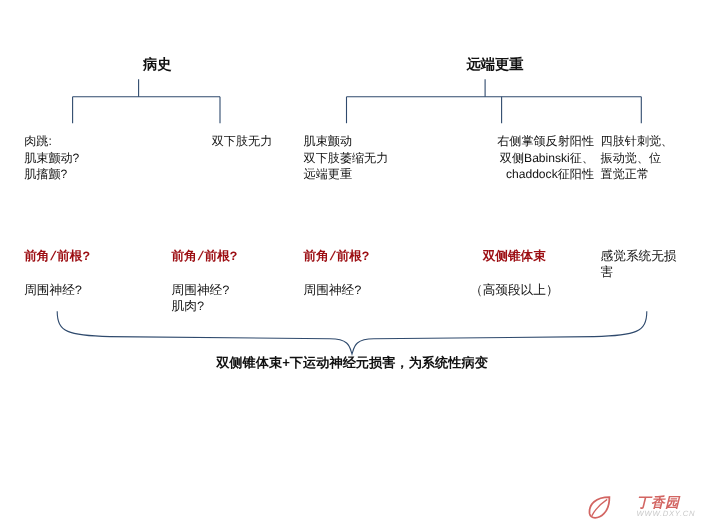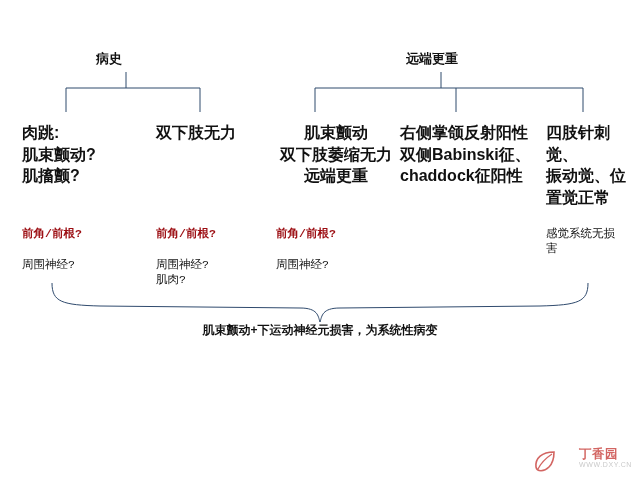--- a/index.html
+++ b/index.html
@@ -28,30 +28,30 @@
     width: 640px;
     height: 480px;
     pointer-events: none;
   }
   .node {
     position: absolute;
     color: #1a1a1a;
     font-size: 11.5px;
     line-height: 1.32;
     white-space: pre-line;
-    text-align: left;
+    text-align: right;
   }
   .root-label {
     font-size: 13px;
     font-weight: bold;
     color: #111;
   }
   .col-head {
-    font-size: 16px;
-    font-weight: bold;
+    font-size: 11px;
+    font-weight: normal;
     color: #111;
     text-align: center;
     line-height: 1.35;
   }
   .concl {
     font-size: 11.5px;
     line-height: 1.35;
     text-align: center;
     color: #111;
     font-family: Liberation Mono, monospace;
@@ -68,22 +68,24 @@
     font-size: 12px;
     color: #111;
     text-align: center;
     font-weight: bold;
   }
   .watermark {
     position: absolute;
     right: 8px;
     bottom: 6px;
     display: flex;
+    align-items: center;
     gap: 21px;
     opacity: 0.75;
+    font-style: italic;
   }
   .wm-leaf {
     width: 26px;
     height: 26px;
     position: relative;
   }
   .wm-text {
     display: flex;
     flex-direction: column;
     line-height: 1.05;
@@ -127,48 +129,52 @@
   <div class="node root-label" style="left:406px; top:50px; width:70px;">远端更重</div>
 
   <div class="node col-head" style="left:22px; top:122px; width:92px; text-align:left;">肉跳:
 肌束颤动?
 肌搐颤?</div>
   <div class="node concl" style="left:22px; top:210px; width:110px; text-align:left;">
     <span class="red">前角/前根?</span><br>
     <span class="blk">周围神经?</span>
   </div>
 
-  <div class="node col-head" style="left:156px; top:122px; width:100px; text-align:left;">双下肢无力</div>
+  <div class="node col-head" style="left:170px; top:122px; width:100px; text-align:center;">双下肢无力</div>
   <div class="node concl" style="left:156px; top:210px; width:110px; text-align:left;">
     <span class="red">前角/前根?</span><br>
     <span class="blk">周围神经?
 肌肉?</span>
   </div>
 
-  <div class="node col-head" style="left:276px; top:122px; width:120px; text-align:center;">肌束颤动
+  <div class="node col-head" style="left:276px; top:122px; width:120px; text-align:left;">肌束颤动
 双下肢萎缩无力
 远端更重</div>
   <div class="node concl" style="left:276px; top:210px; width:115px; text-align:left;">
     <span class="red">前角/前根?</span><br>
     <span class="blk">周围神经?</span>
   </div>
 
-  <div class="node col-head" style="left:400px; top:122px; width:140px; text-align:left;">右侧掌颌反射阳性
+  <div class="node col-head" style="left:400px; top:122px; width:140px; text-align:right;">右侧掌颌反射阳性
 双侧Babinski征、
 chaddock征阳性</div>
+  <div class="node concl" style="left:400px; top:210px; width:135px; text-align:center;">
+    <span class="red">双侧锥体束</span><br>
+    <span class="blk">（高颈段以上）</span>
+  </div>
 
   <div class="node concl" style="left:546px; top:210px; width:92px; text-align:left;">
     <span class="blk">感觉系统无损
 害</span>
   </div>
   <div class="node col-head" style="left:546px; top:122px; width:90px; text-align:left;">四肢针刺觉、
 振动觉、位
 置觉正常</div>
 
-  <div class="summary" style="left:140px; top:322px; width:360px;">肌束颤动+下运动神经元损害，为系统性病变</div>
+  <div class="summary" style="left:140px; top:322px; width:360px;">双侧锥体束+下运动神经元损害，为系统性病变</div>
 
   <div class="watermark">
     <div class="wm-leaf">
       <svg viewBox="0 0 26 26" width="26" height="26">
         <path d="M22 4 C10 4, 3 10, 4 19 C5 24, 12 24, 17 19 C21 15, 22 9, 22 4 Z" fill="none" stroke="#c4322e" stroke-width="1.6"></path>
         <path d="M20 6 C14 10, 9 15, 6 21" fill="none" stroke="#c4322e" stroke-width="1.2"></path>
       </svg>
     </div>
     <div class="wm-text">
       <span class="wm-main">丁香园</span>

